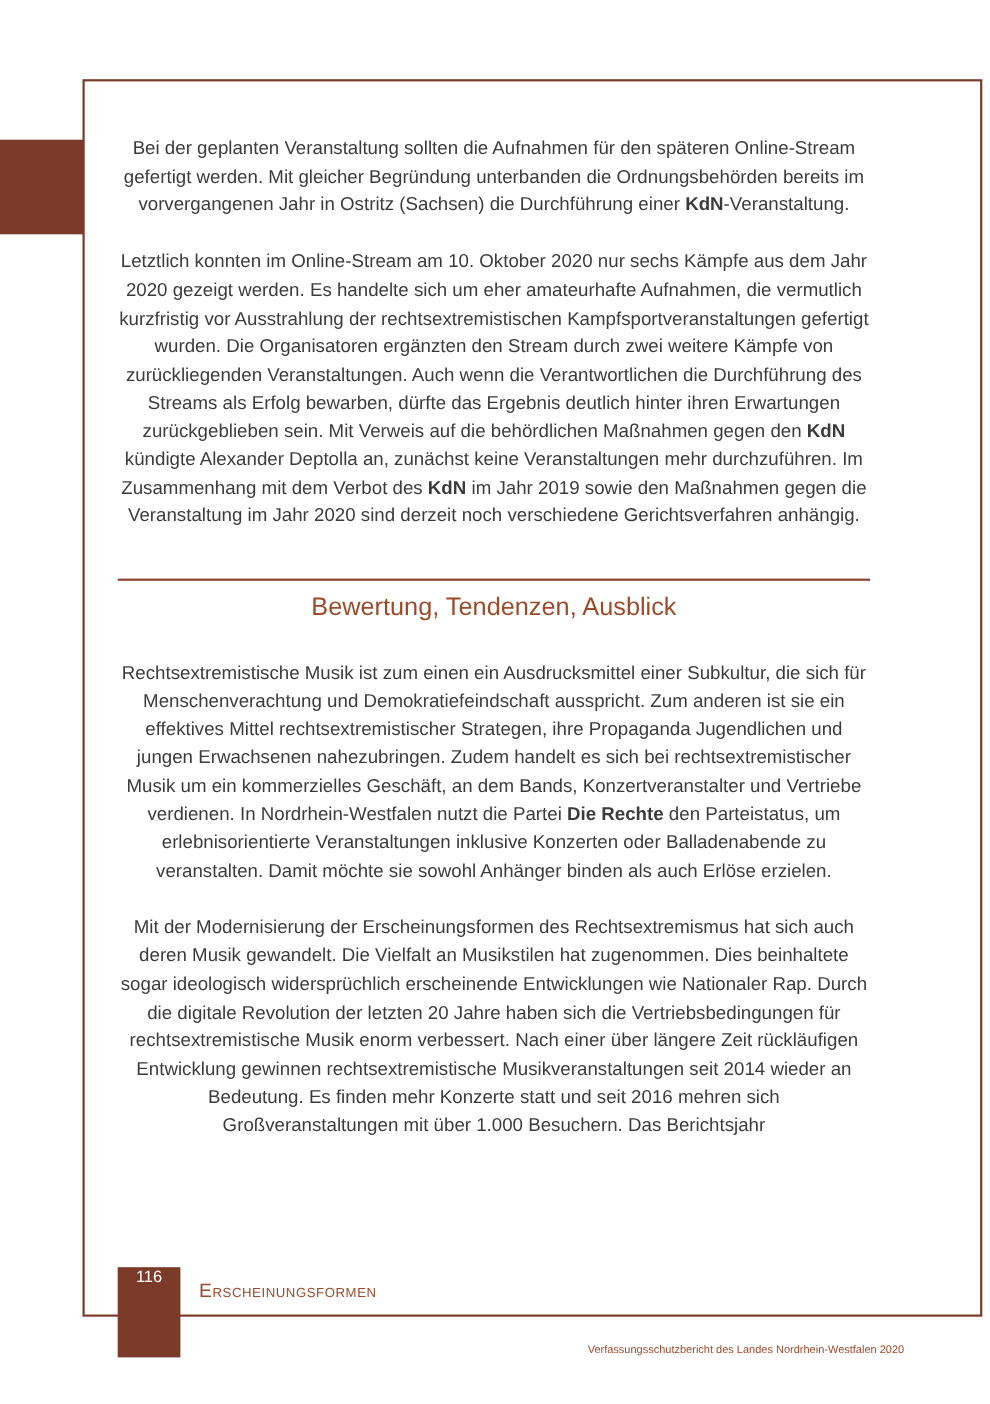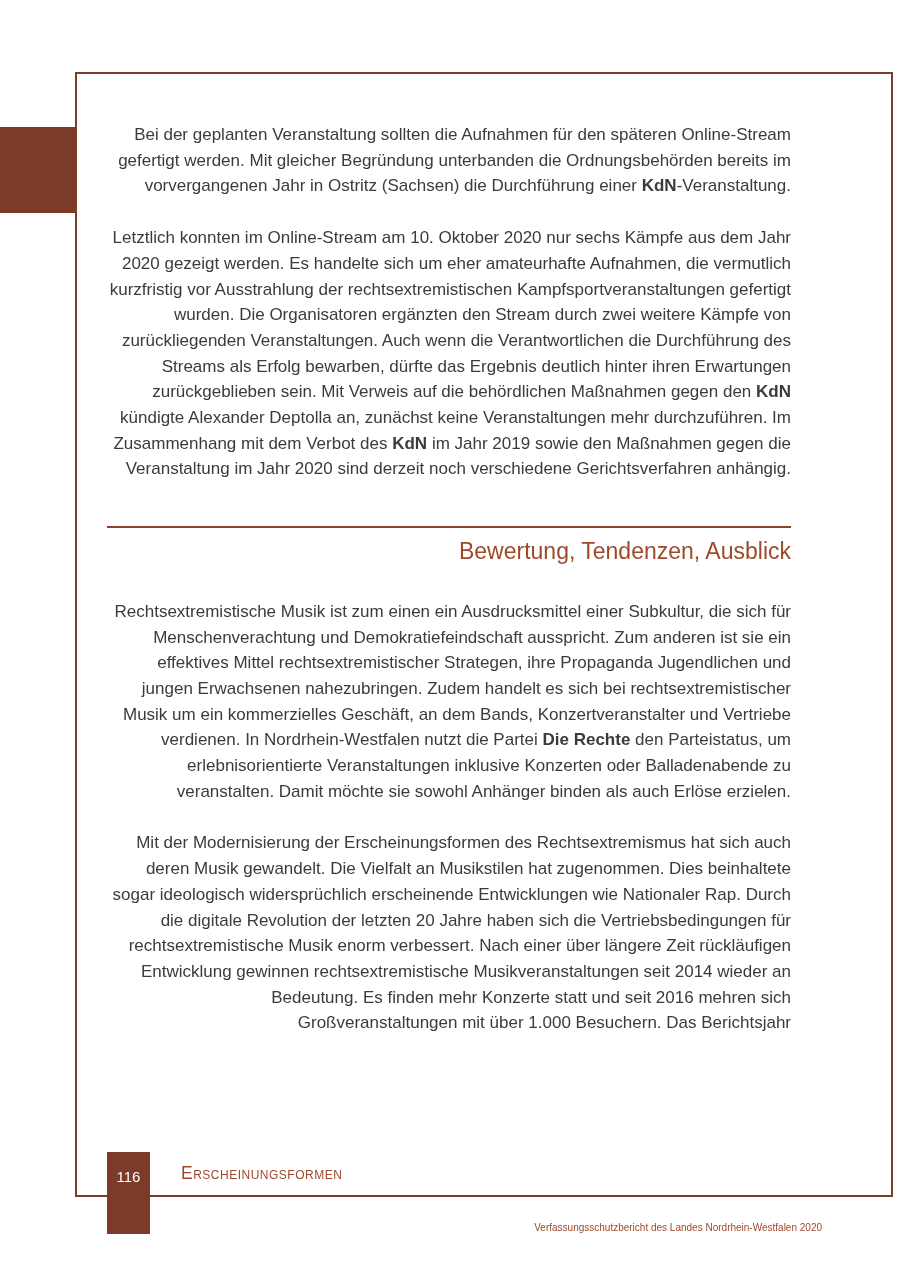--- a/index.html
+++ b/index.html
@@ -26,44 +26,43 @@
     background:#ffffff;
   }
   .side-tab{
     position:absolute;left:0;top:127px;width:76px;height:86px;
     background:var(--tab);z-index:3;
   }
   .content{
     position:absolute;left:107px;top:122px;width:684px;
     color:var(--bodyText);
     font-size:17px;line-height:25.7px;
-    text-align:right;
+    text-align:center;
   }
   .para{margin:0 0 26px 0;}
   .para b{font-weight:bold;}
   .rule{
     margin-top:44px;
     border:none;
     border-top:2px solid var(--rule);
     width:100%;height:0;
   }
   .heading{
     margin-top:11px;
     margin-bottom:34px;
     color:var(--accentText);
     font-size:23px;
     font-weight:normal;
   }
   .page-box{
-    position:absolute;left:107px;top:1152px;width:43px;height:82px;
+    position:absolute;left:107px;top:1152px;width:57px;height:82px;
     background:var(--tab);z-index:4;
     color:var(--pageNumText);
     font-size:15px;
     text-align:center;
-    padding-top:16px;
   }
   .section-label{
     position:absolute;left:181px;top:1163px;
     color:var(--accentText);
     font-variant:small-caps;
     font-size:17.5px;
     letter-spacing:0.5px;
     z-index:4;
   }
   .doc-footer{

